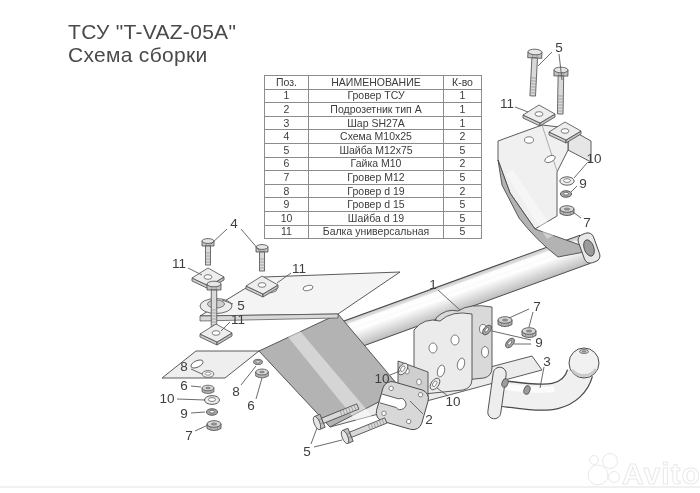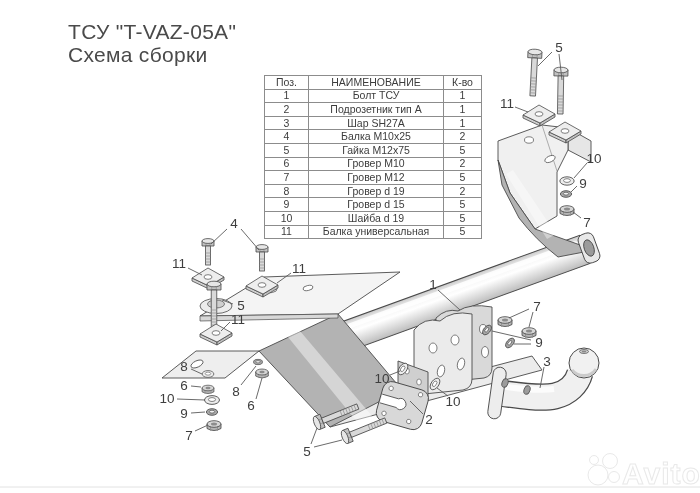--- a/index.html
+++ b/index.html
@@ -35,46 +35,46 @@
     <thead>
       <tr>
         <th>Поз.</th>
         <th>НАИМЕНОВАНИЕ</th>
         <th>К-во</th>
       </tr>
     </thead>
     <tbody>
         <tr>
           <td>1</td>
-          <td>Болт ТСУ</td>
+          <td>Гровер ТСУ</td>
           <td>1</td>
         </tr>
         <tr>
           <td>2</td>
           <td>Подрозетник тип А</td>
           <td>1</td>
         </tr>
         <tr>
           <td>3</td>
           <td>Шар SH27A</td>
           <td>1</td>
         </tr>
         <tr>
           <td>4</td>
-          <td>Балка M10x25</td>
+          <td>Схема M10x25</td>
           <td>2</td>
         </tr>
         <tr>
           <td>5</td>
-          <td>Гайка M12x75</td>
+          <td>Шайба M12x75</td>
           <td>5</td>
         </tr>
         <tr>
           <td>6</td>
-          <td>Гровер M10</td>
+          <td>Гайка M10</td>
           <td>2</td>
         </tr>
         <tr>
           <td>7</td>
           <td>Гровер M12</td>
           <td>5</td>
         </tr>
         <tr>
           <td>8</td>
           <td>Гровер d 19</td>

